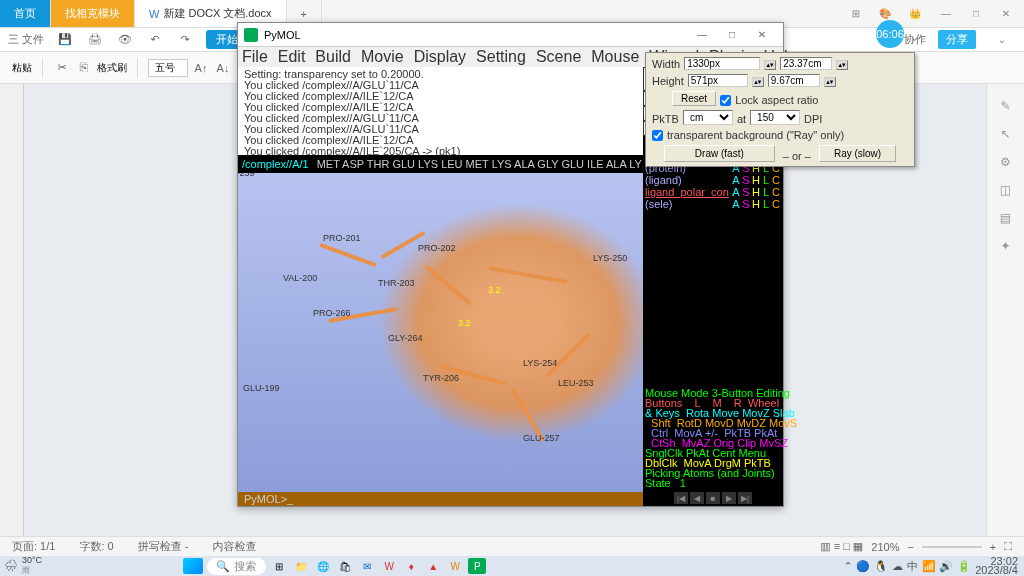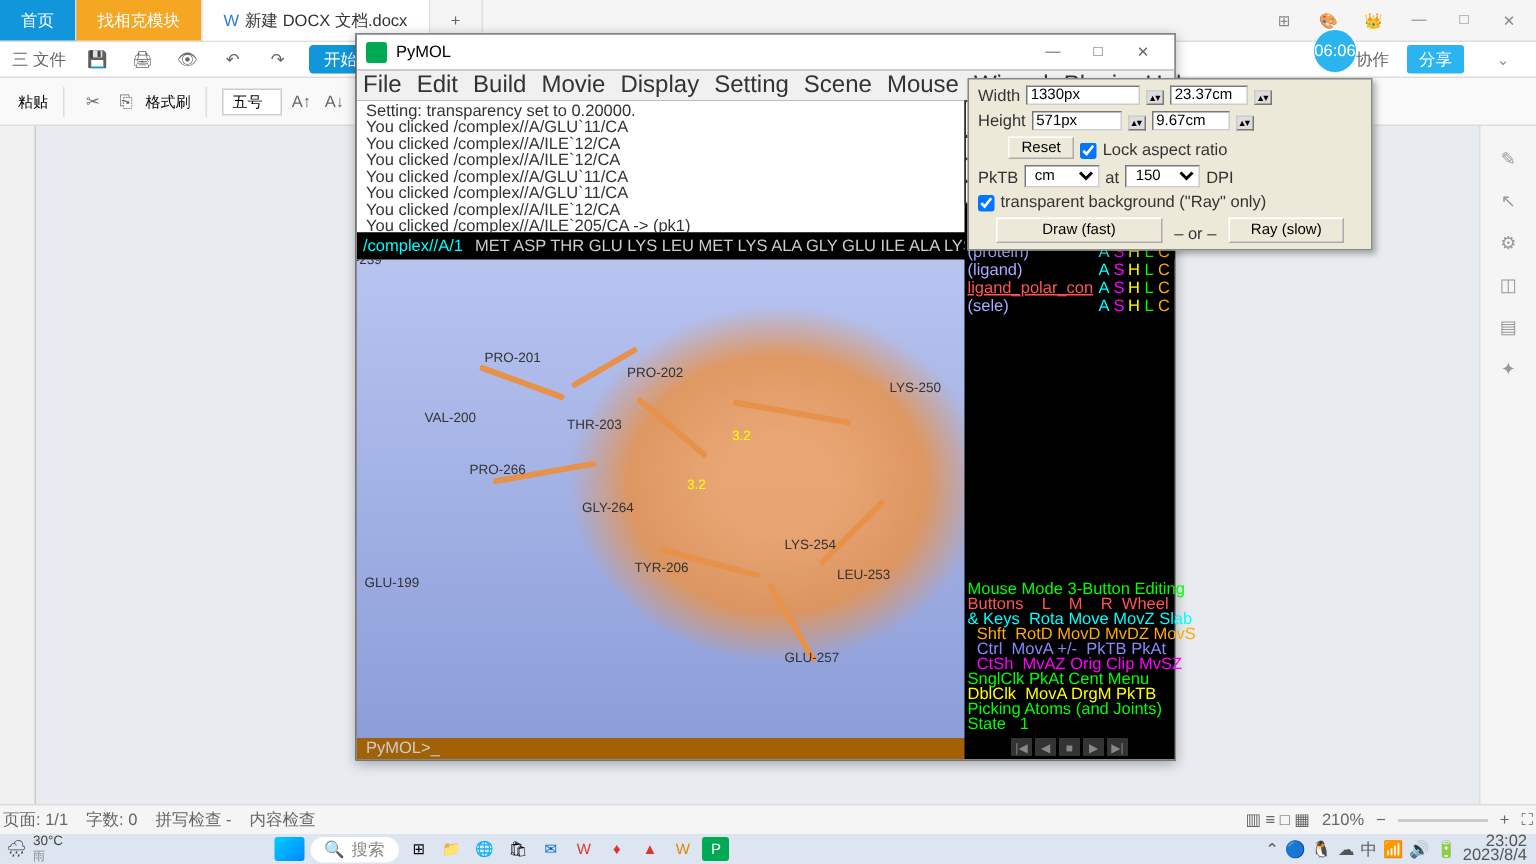--- a/index.html
+++ b/index.html
@@ -60,21 +60,21 @@
 .pr-vcr-btn{width:14px;height:12px;background:#333;color:#888;font-size:8px;display:flex;align-items:center;justify-content:center}
 .pymol-status{position:absolute;bottom:0;left:0;right:0;height:14px;background:#a16207;color:#ccc;font-family:monospace;font-size:9px;padding:1px 6px}
 .export-panel{position:absolute;left:645px;top:52px;width:270px;background:#ece9d8;border:1px solid #888;z-index:11;padding:2px;font-size:10px;box-shadow:2px 2px 4px rgba(0,0,0,.3)}
 .ep-row{display:flex;align-items:flex-end;gap:4px;padding:2px 4px}
 .ep-btn{background:#ece9d8;border:1px outset #fff;padding:1px 8px;font-size:10px;cursor:pointer}
 .ep-dropdown{border:1px inset #ccc;background:#fff;padding:0 2px;font-size:10px;min-width:50px}
 .ep-input{border:1px inset #ccc;background:#fff;padding:0 2px;font-size:10px;width:48px}
 .ep-check{width:11px;height:11px}
 .ep-label{color:#333}
 .ep-spinner{width:12px;background:#ddd;border:1px outset #ccc;font-size:7px;text-align:center}
-.statusbar{position:absolute;bottom:20px;left:0;right:0;height:20px;background:#f5f5f5;border-top:1px solid #ddd;display:flex;align-items:center;padding:0 2px;gap:12px;font-size:10px;color:#666}
+.statusbar{position:absolute;bottom:20px;left:0;right:0;height:20px;background:#f5f5f5;border-top:1px solid #ddd;display:flex;align-items:center;padding:0 12px;gap:24px;font-size:10px;color:#666}
 .sb-right{margin-left:auto;display:flex;gap:8px;align-items:center}
 .taskbar{position:absolute;bottom:0;left:0;right:0;height:20px;background:#dce5f0;display:flex;align-items:center;padding:0 6px;gap:4px}
 .tb-start{width:20px;height:16px;background:linear-gradient(135deg,#0cf,#08f);border-radius:2px}
 .tb-search{display:flex;align-items:center;gap:4px;background:#fff;border-radius:10px;padding:1px 10px;font-size:10px;color:#888}
 .tb-task{width:18px;height:16px;border-radius:2px;display:flex;align-items:center;justify-content:center;font-size:10px}
 .tb-tray{margin-left:auto;display:flex;gap:4px;align-items:center;font-size:9px;color:#555}
 .tb-clock{text-align:right;line-height:9px;font-size:8px}
 .weather{position:absolute;bottom:0;left:4px;display:flex;align-items:center;gap:4px;font-size:10px;color:#444;z-index:100}
 .clock-badge{position:absolute;top:20px;right:120px;width:28px;height:28px;border-radius:50%;background:#2bb4f0;color:#fff;display:flex;align-items:center;justify-content:center;font-size:8px;z-index:5}
 .molecule-surface{position:absolute;left:140px;top:30px;width:280px;height:240px;background:radial-gradient(ellipse,#f4a460 20%,#e8924a 50%,transparent 70%);opacity:.85;border-radius:50% 60% 55% 65%;filter:blur(1px)}

